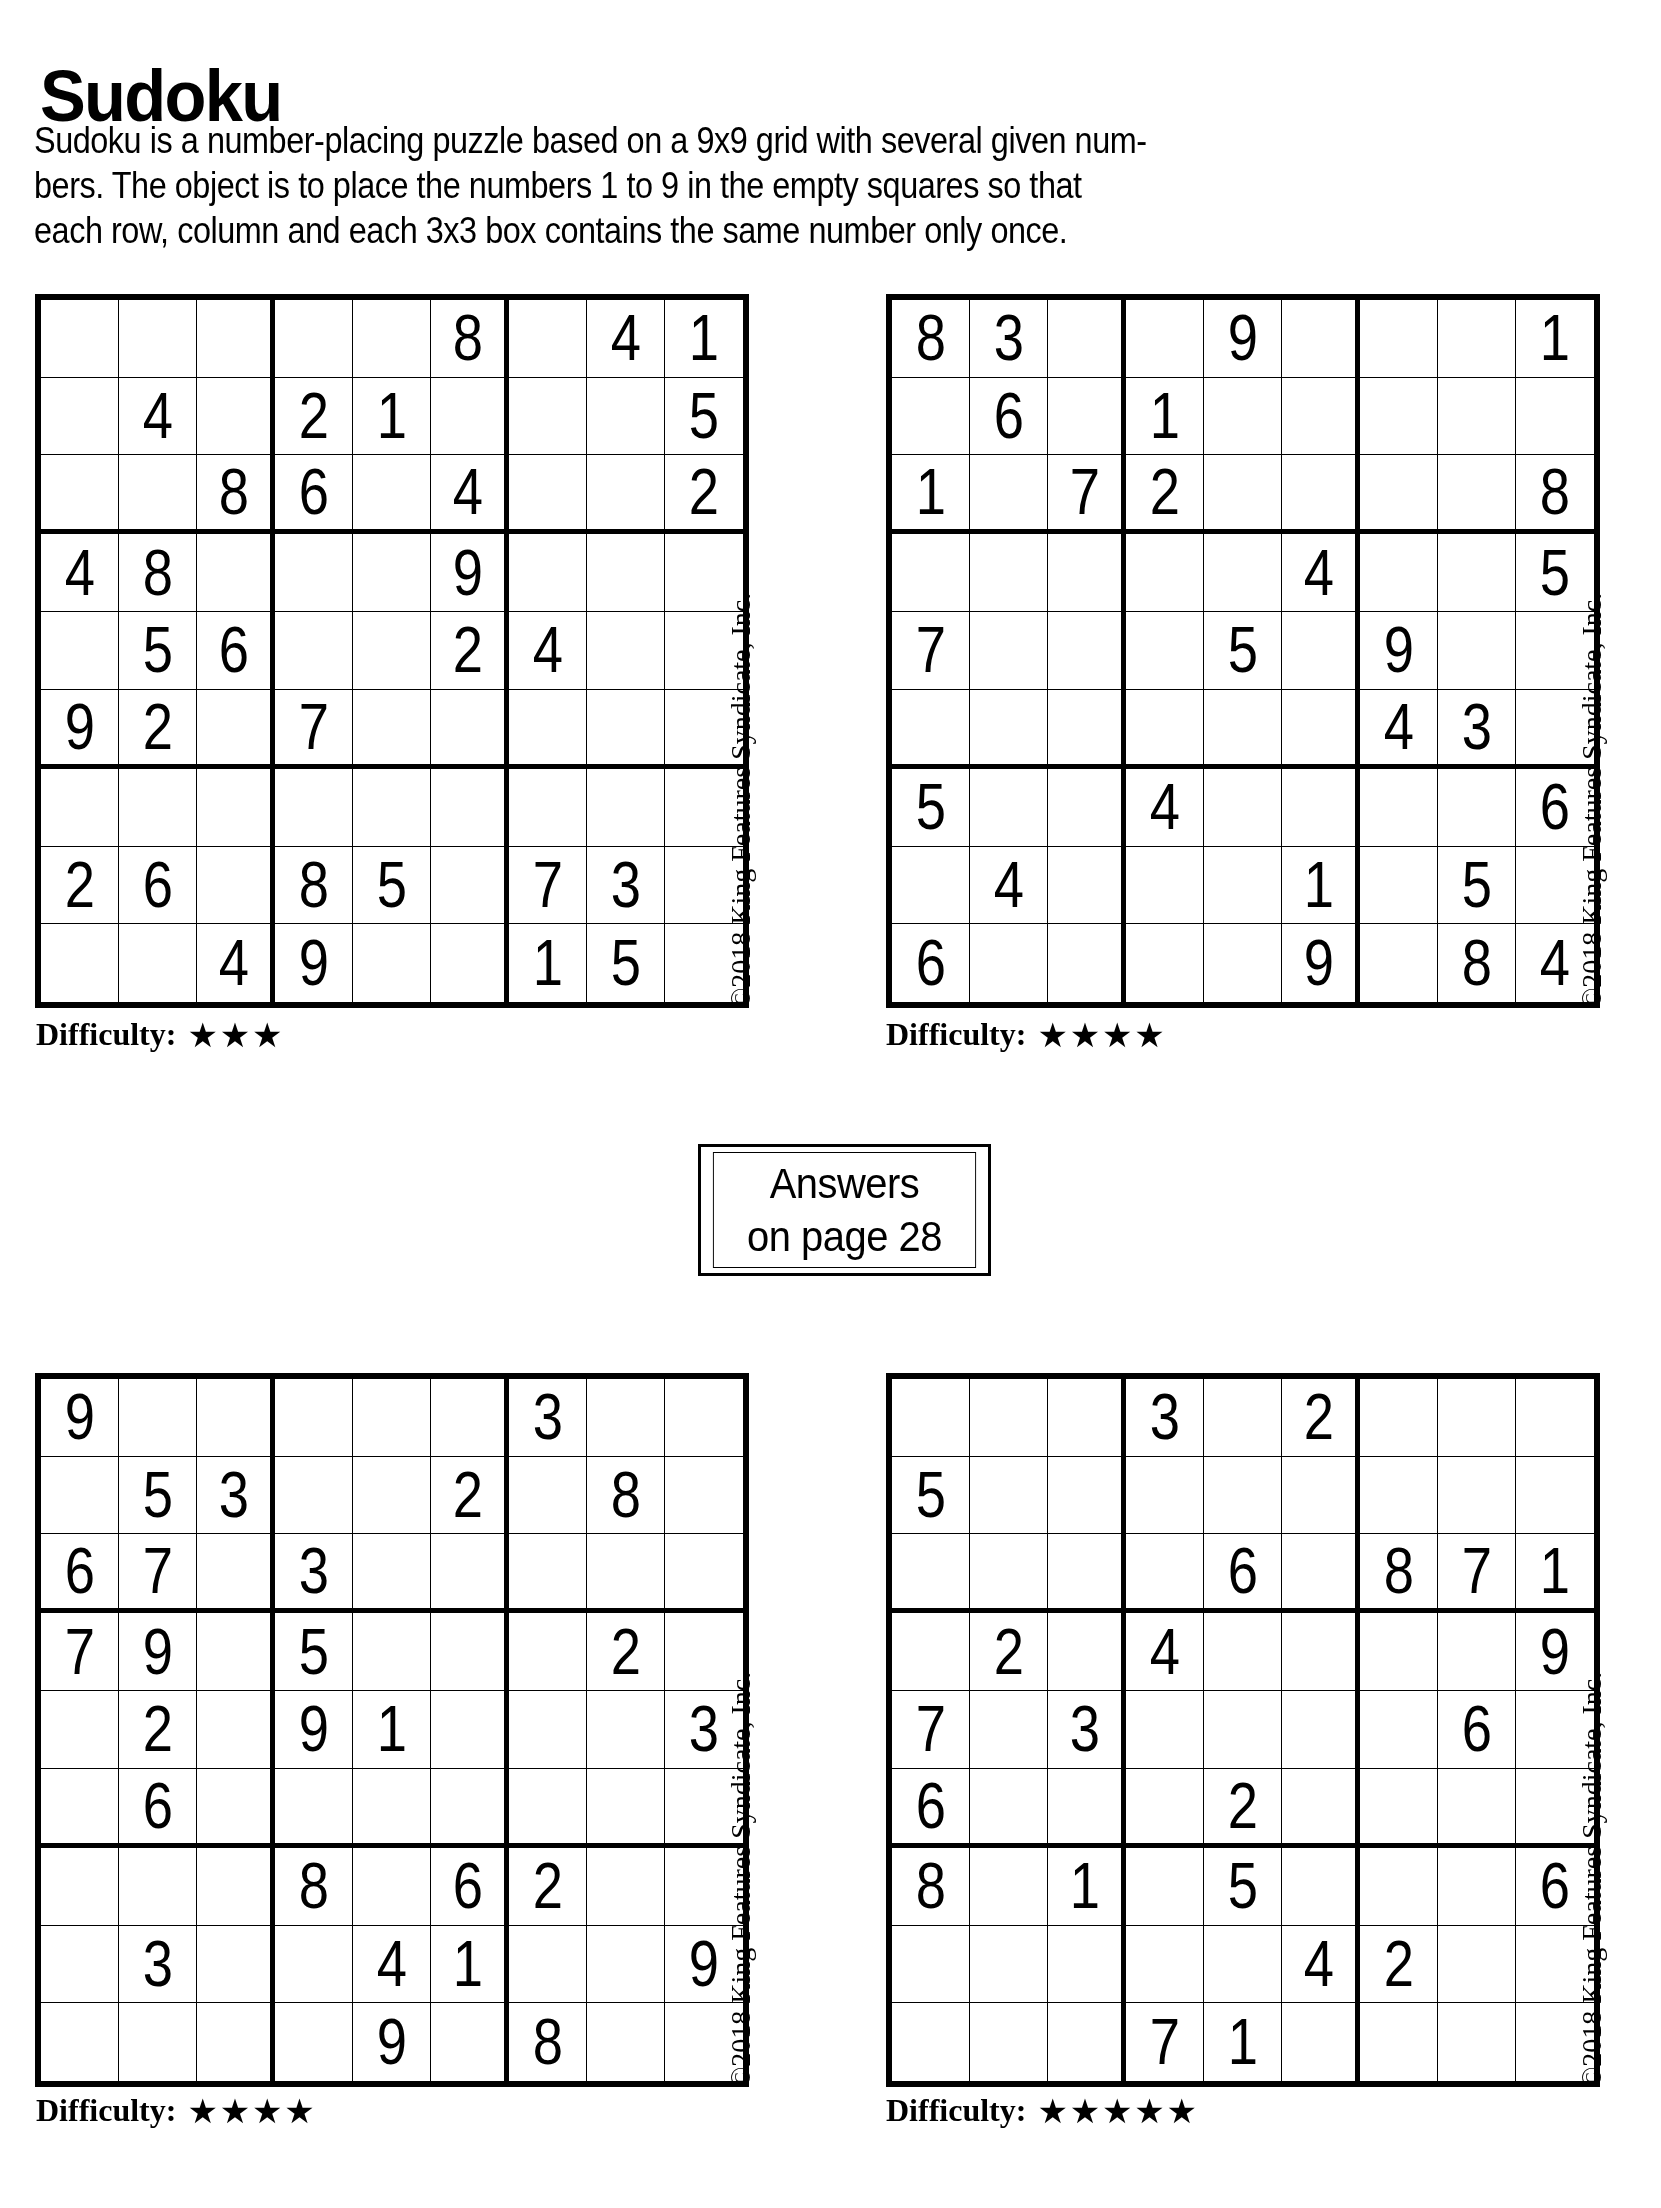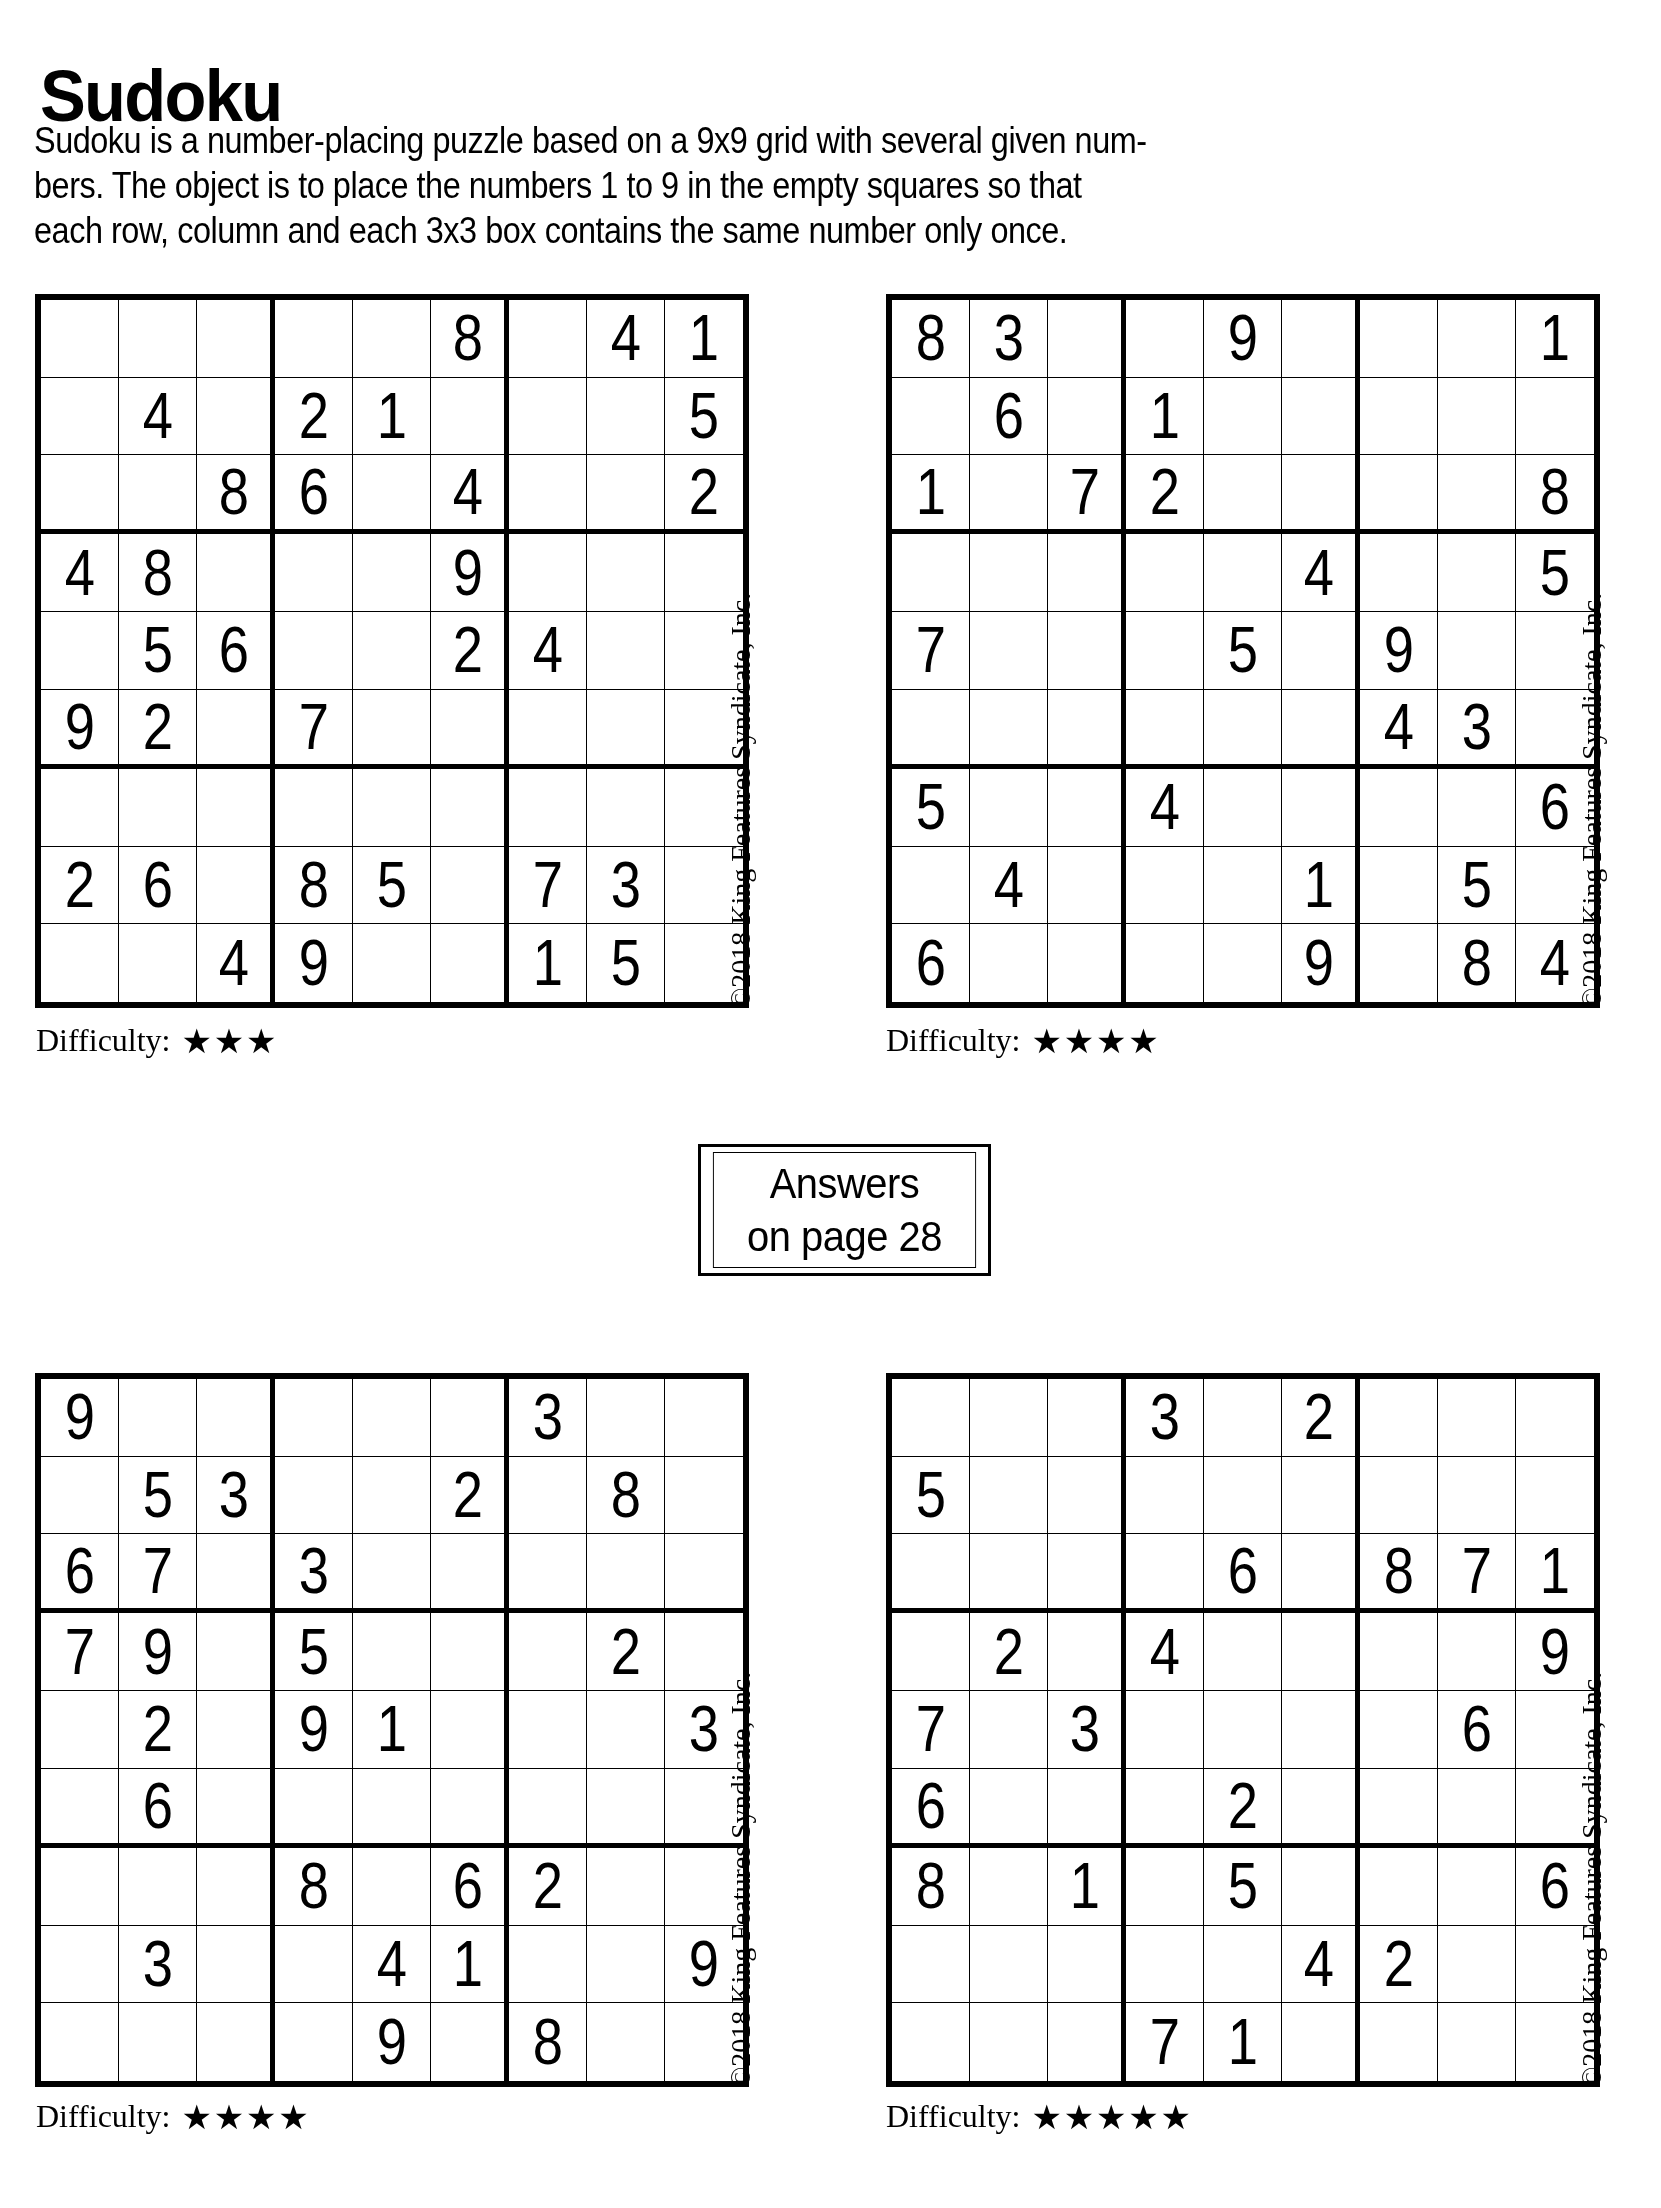--- a/index.html
+++ b/index.html
@@ -45,22 +45,23 @@
   .cell.c9 { border-right: none; }
   .cell.r3, .cell.r6 { border-bottom-width: 5.5px; }
   .cell.r9 { border-bottom: none; }
   .digit {
     font-size: 64px; font-weight: normal;
     transform: scaleX(0.85);
   }
   .difficulty {
     position: absolute;
     font-family: "Liberation Serif", "DejaVu Serif", serif;
-    font-size: 32px; line-height: 48px;
+    font-size: 32px; line-height: 36px;
     white-space: nowrap;
+    font-weight: bold;
   }
   #diff-0 { left: 36px;  top: 1016px; }
   #diff-1 { left: 886px; top: 1016px; }
   #diff-2 { left: 36px;  top: 2092px; }
   #diff-3 { left: 886px; top: 2092px; text-align: center; }
   .stars {
     font-family: "DejaVu Sans", sans-serif;
     font-size: 34px; letter-spacing: 1.8px;
     margin-left: 11px; vertical-align: -1.8px;
   }

